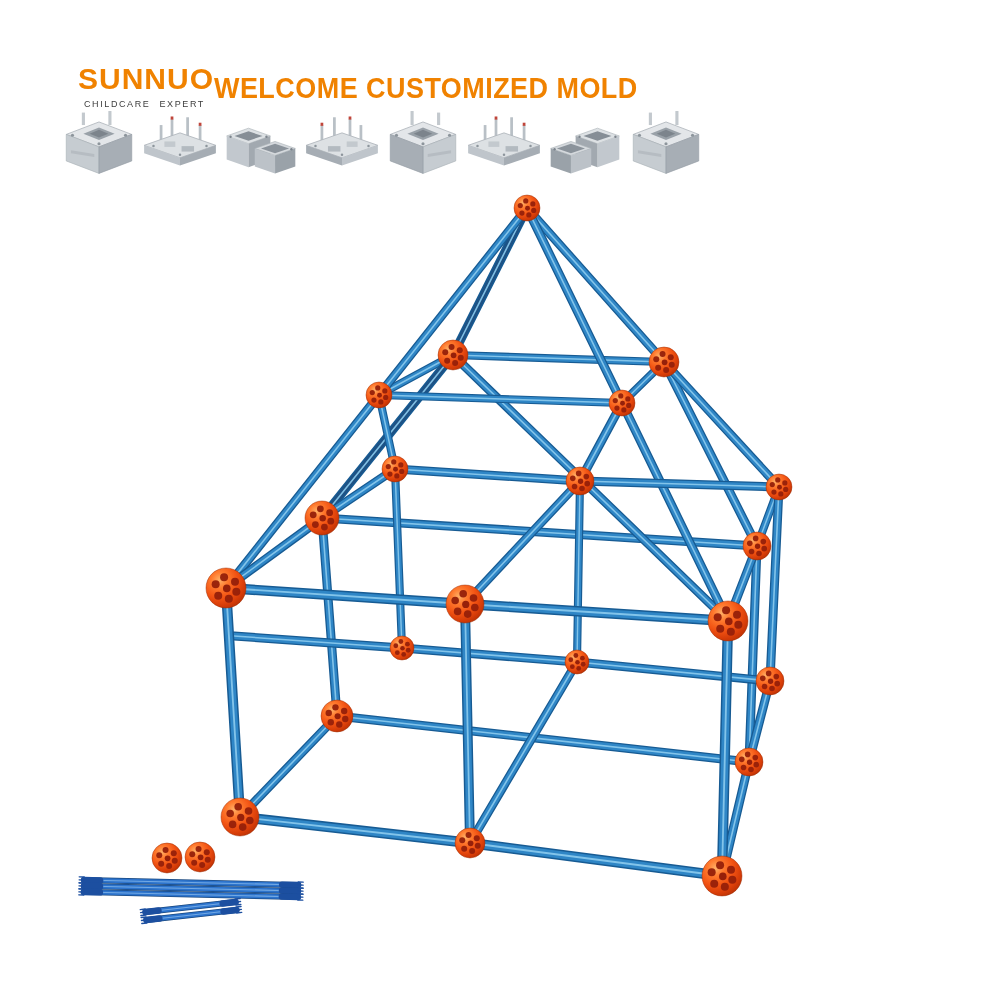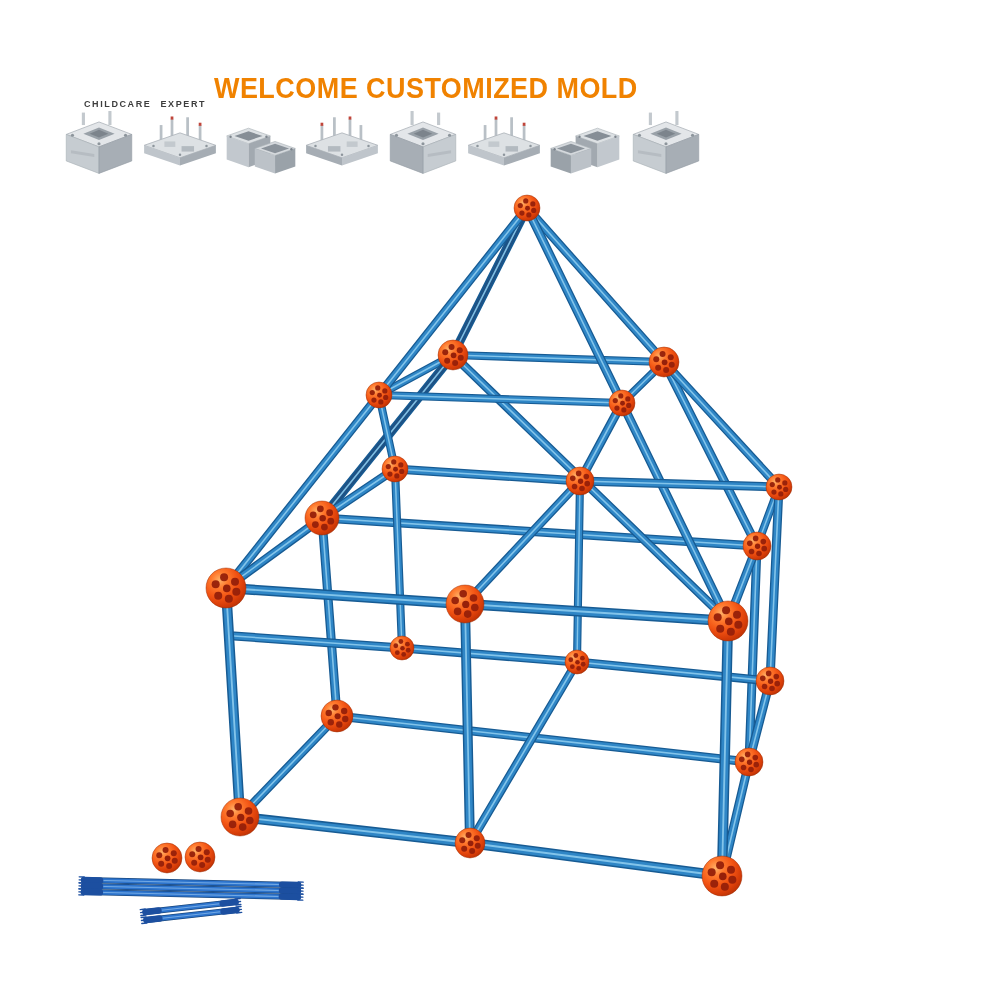--- a/index.html
+++ b/index.html
@@ -1,34 +1,35 @@
 <!DOCTYPE html>
 <html><head>
 <meta charset="utf-8">
 <style>
   html,body{margin:0;padding:0;background:#ffffff;}
   .page{position:relative;width:1000px;height:1000px;background:#ffffff;overflow:hidden;
         font-family:"Liberation Sans",sans-serif;}
   .brand-name{position:absolute;left:78px;top:62px;font-size:30px;font-weight:bold;
         color:#f08200;letter-spacing:1px;white-space:nowrap;}
-  .brand-tagline{position:absolute;left:84px;top:99px;font-size:9px;font-weight:bold;
+  .brand-tagline{position:absolute;left:84px;top:99px;font-size:9px;font-weight:normal;
         color:#3d3d3d;letter-spacing:1.6px;word-spacing:5px;white-space:nowrap;}
   .banner{position:absolute;left:214px;top:72px;font-size:29px;font-weight:bold;
         color:#f08200;letter-spacing:.5px;transform:scaleX(.93);transform-origin:left top;
         white-space:nowrap;}
   .mold-row{position:absolute;left:60px;top:106px;display:flex;gap:3px;}
   .mold-row svg{width:78px;height:74px;display:block;}
   #fort-svg{position:absolute;left:0;top:0;}
   .defs-hidden{position:absolute;width:0;height:0;overflow:hidden;}
 </style>
 </head>
 <body>
 
 <div class="page">
 
+  <div class="brand-name">SUNNUO</div>
   <div class="brand-tagline">CHILDCARE EXPERT</div>
   <div class="banner">WELCOME CUSTOMIZED MOLD</div>
 
   <div class="mold-row" id="mold-row">
       <svg viewBox="0 0 100 90">
         <use href="#mold-a"></use>
       </svg>
       <svg viewBox="0 0 100 90">
         <use href="#mold-b"></use>
       </svg>

